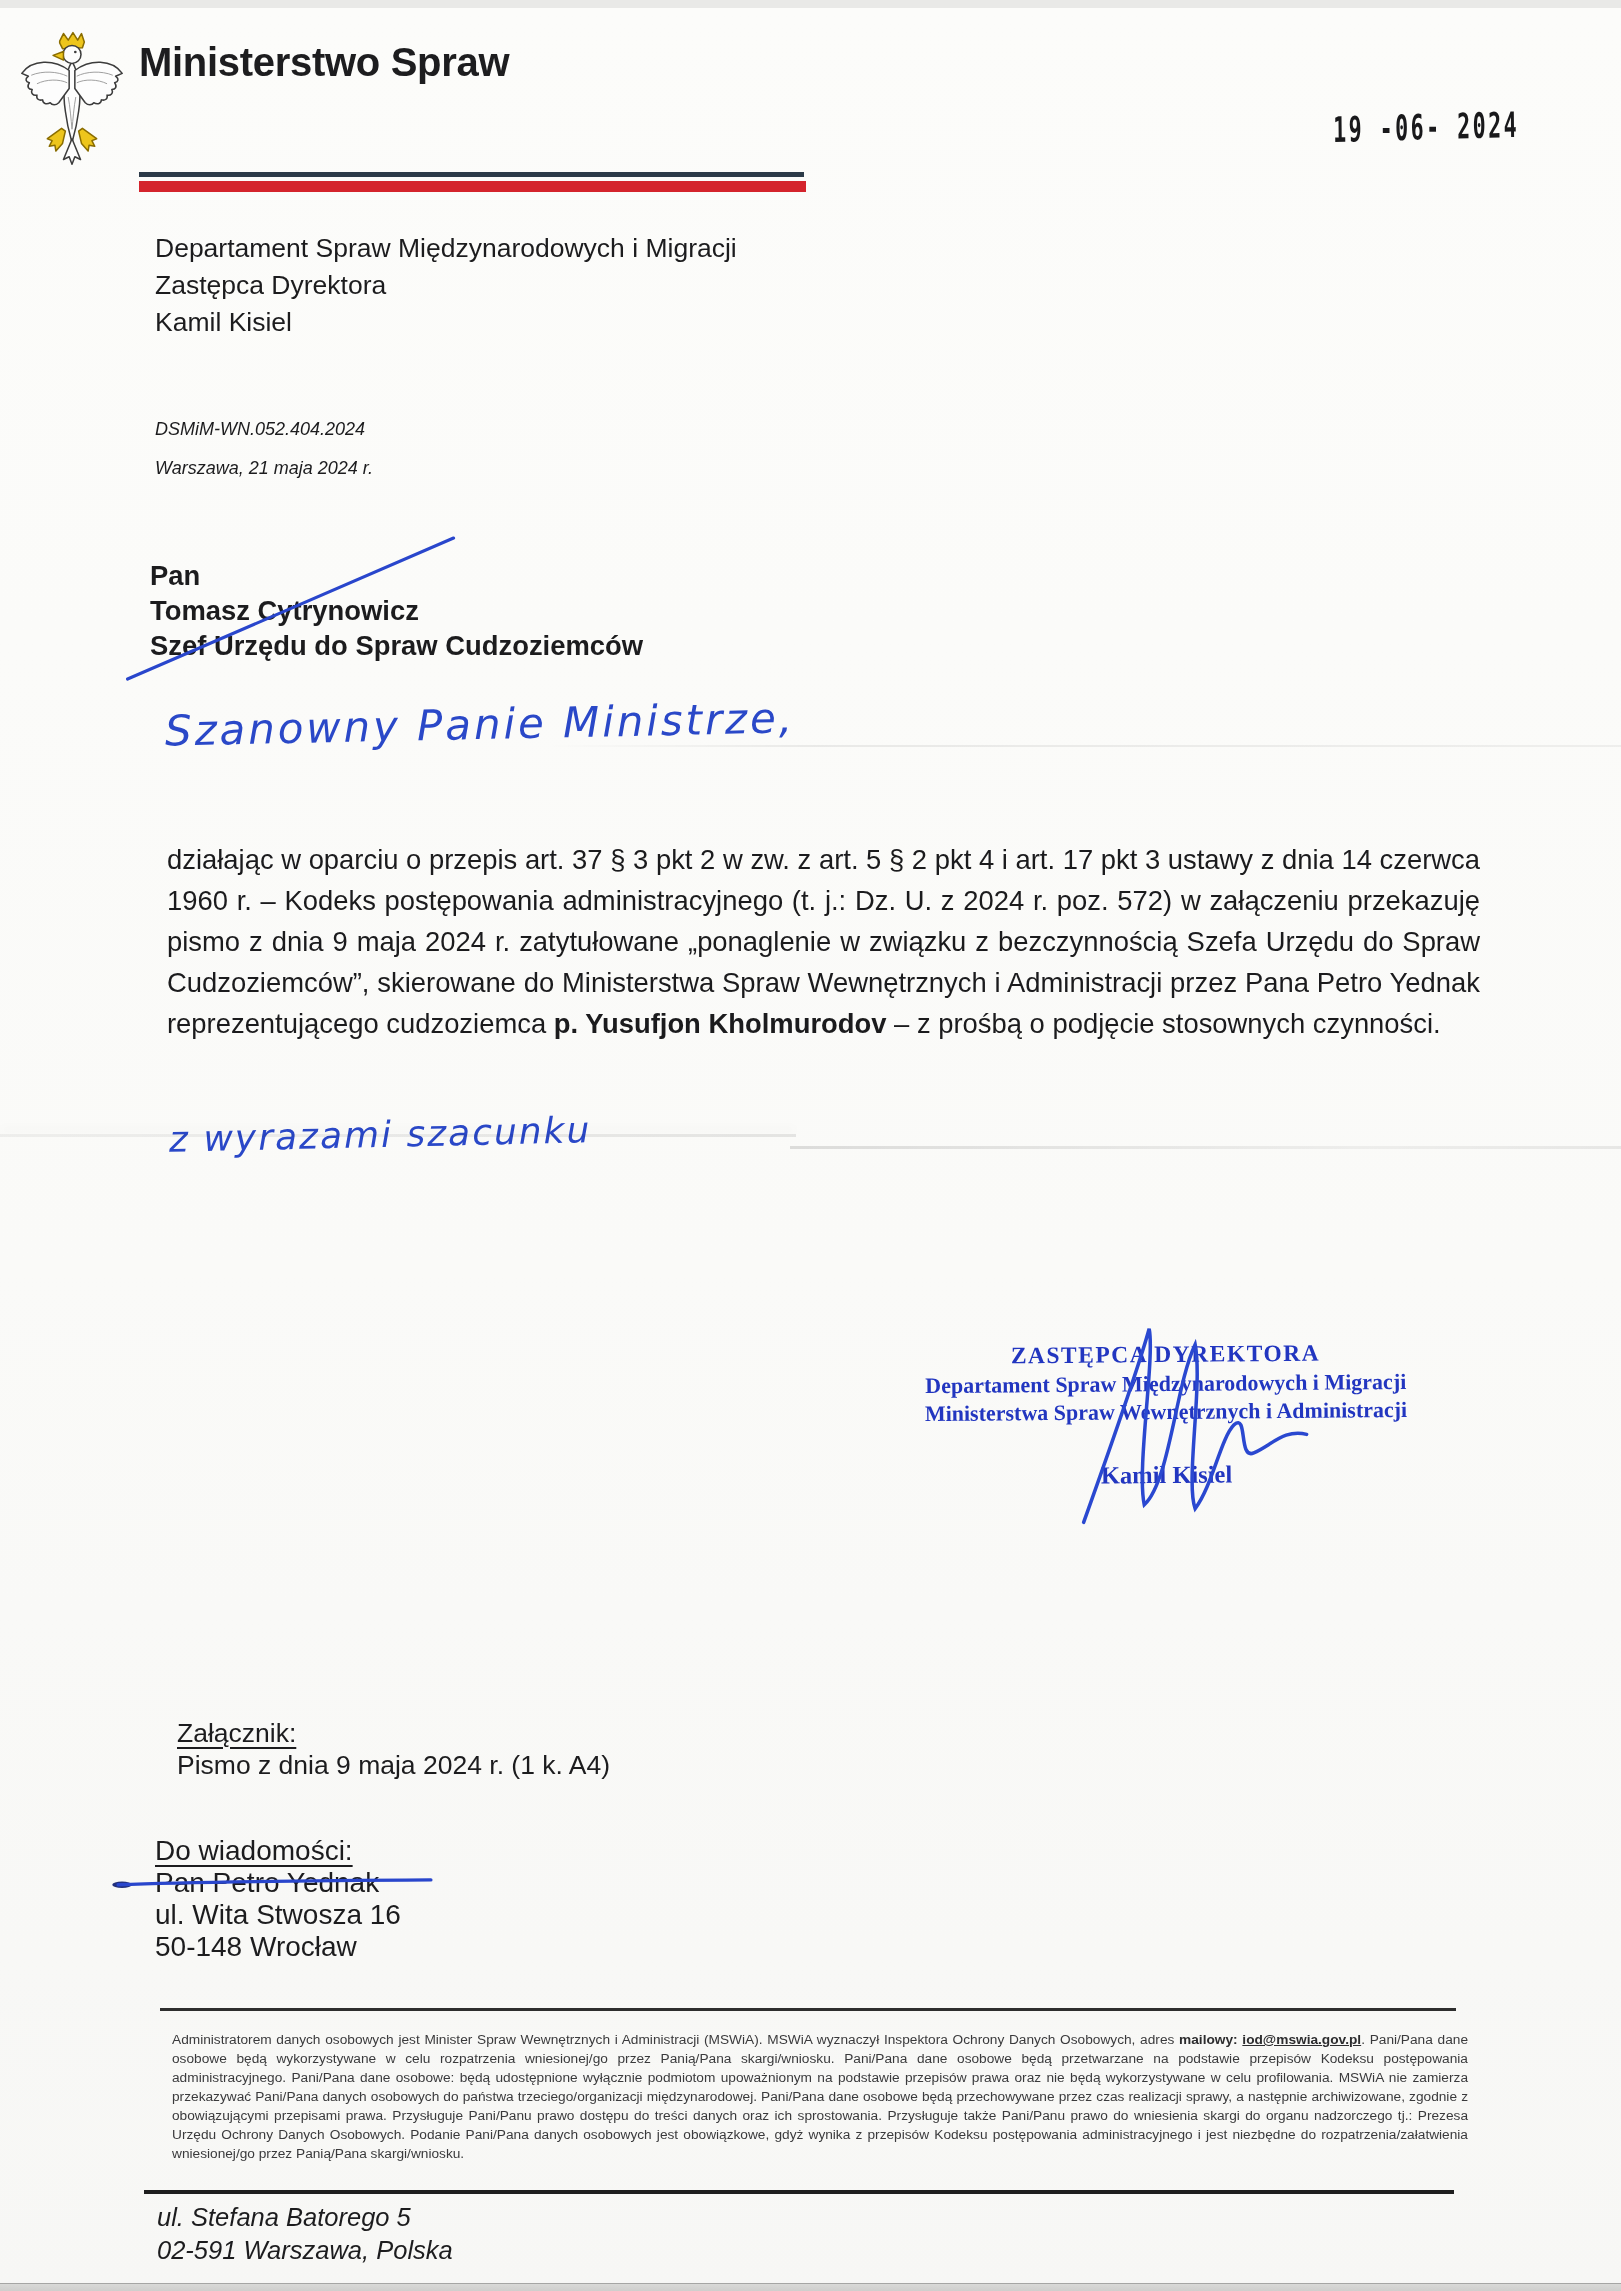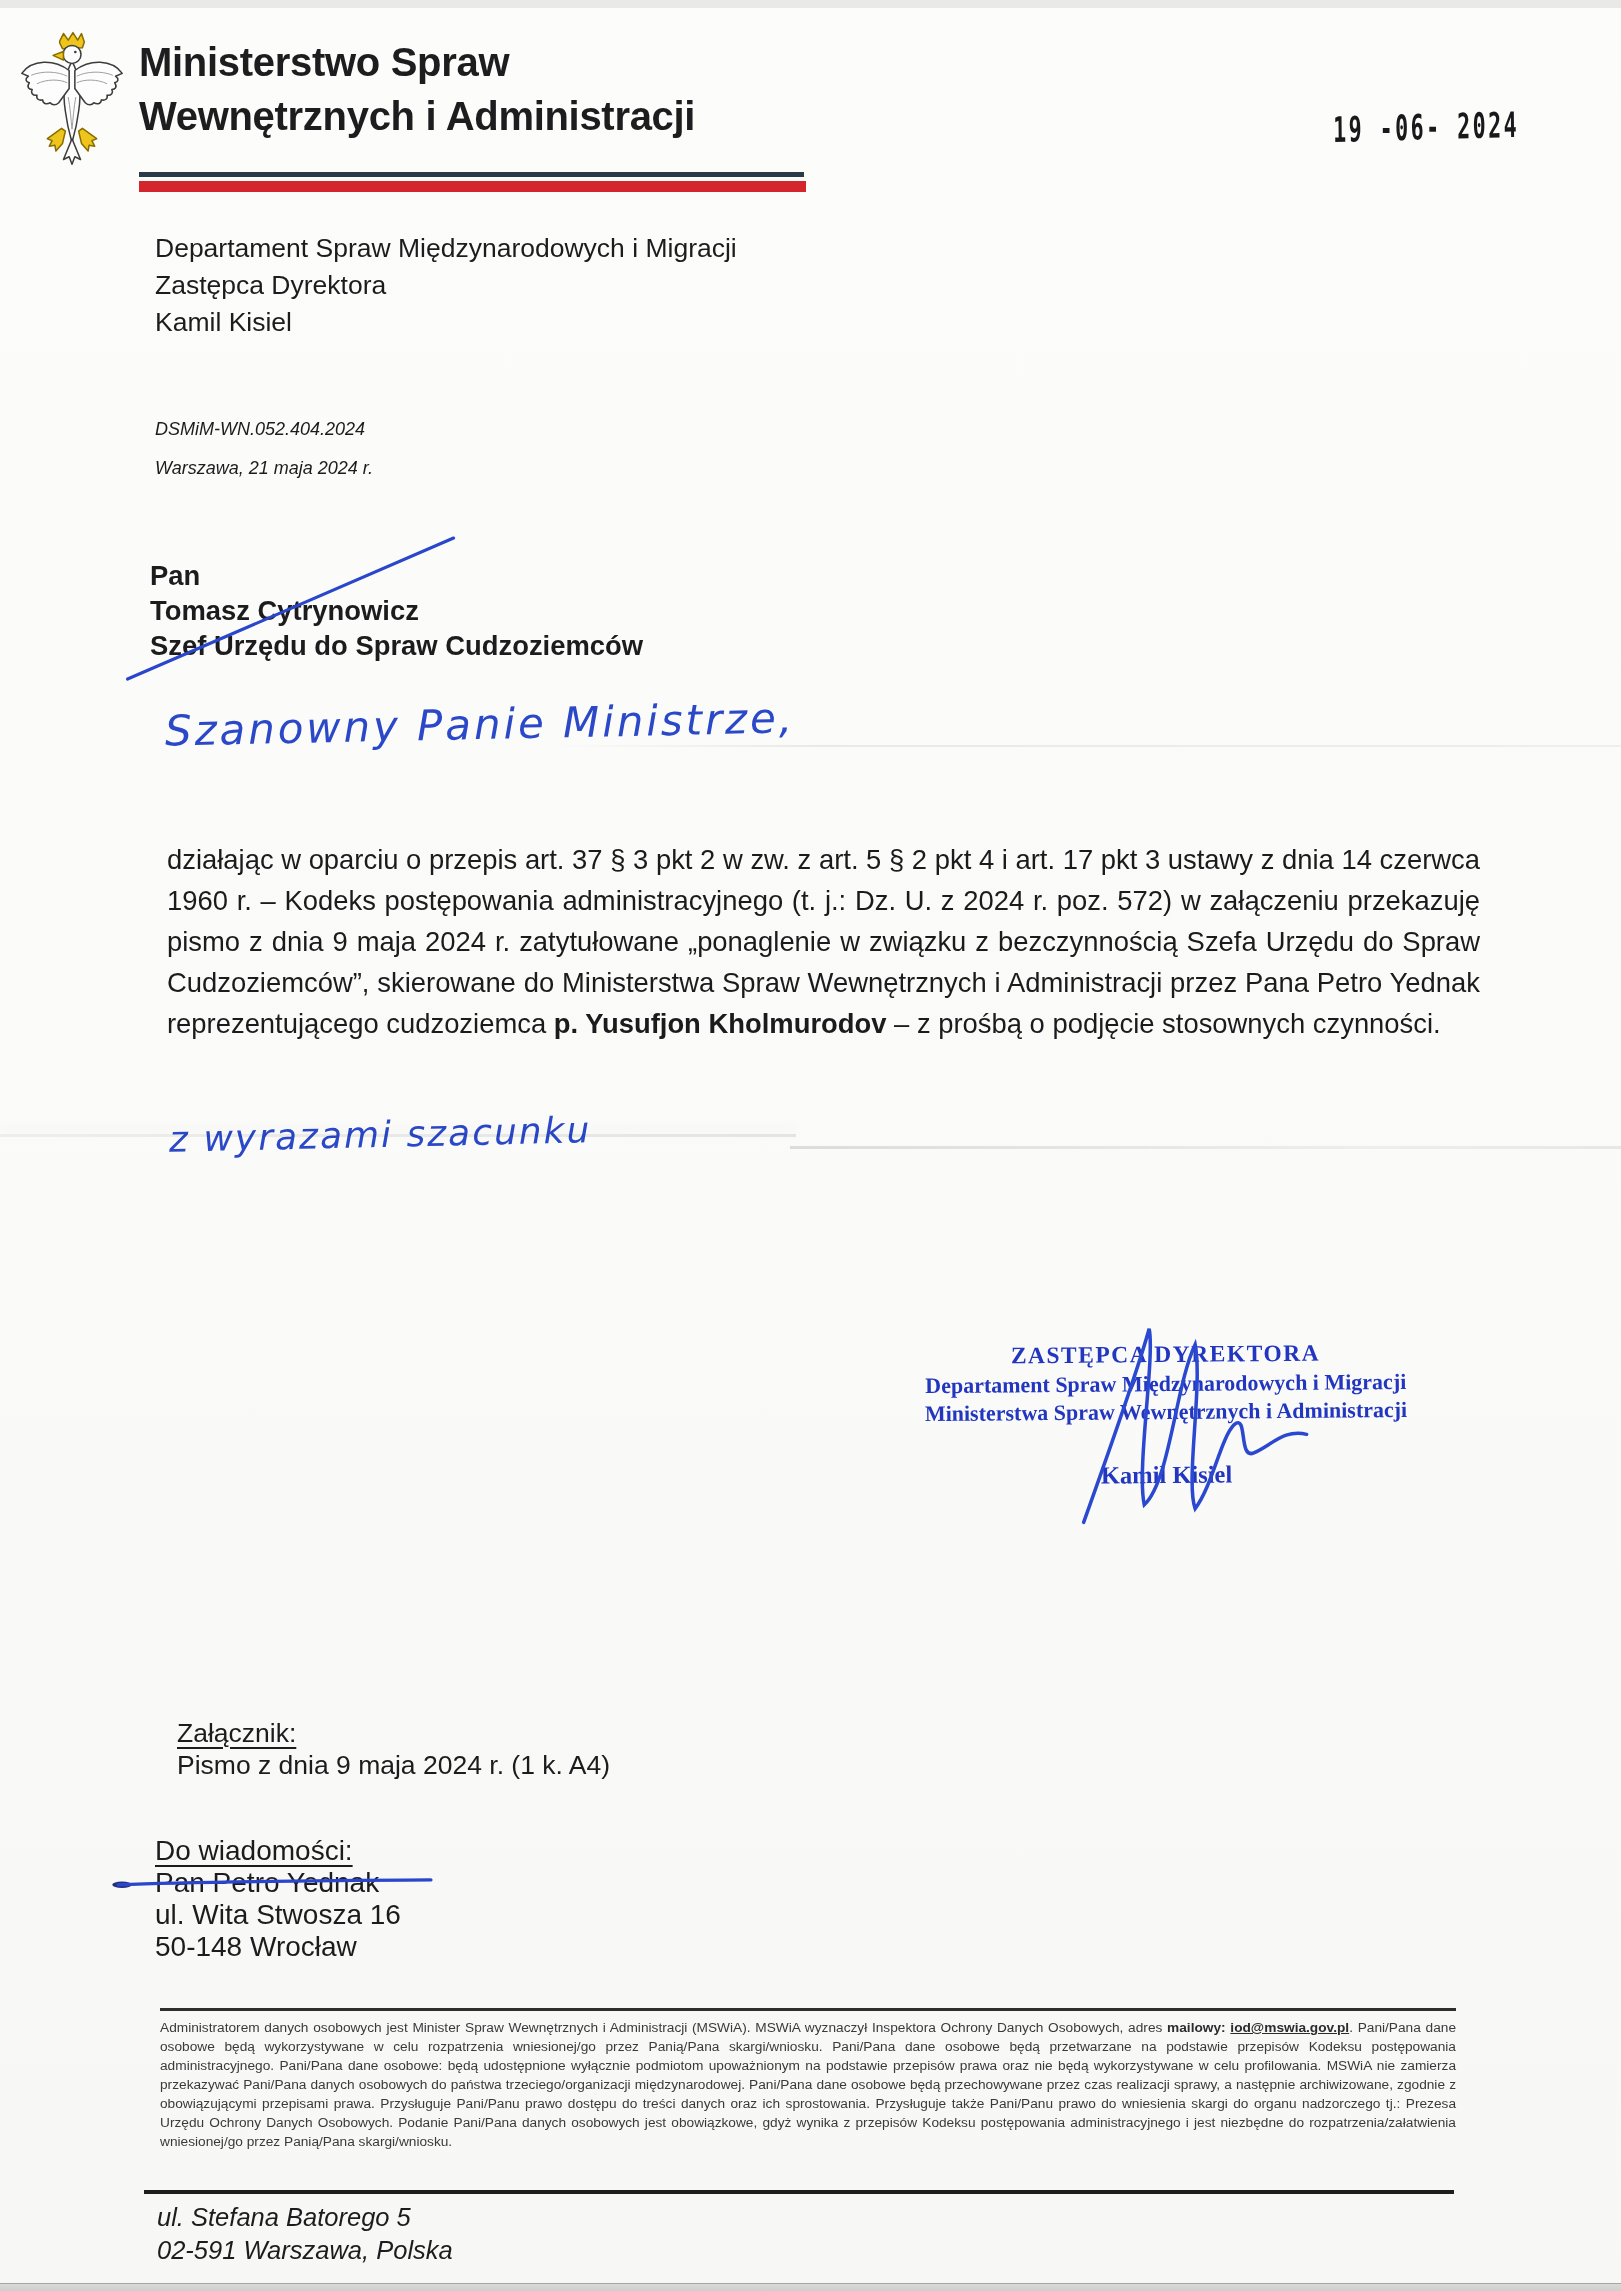--- a/index.html
+++ b/index.html
@@ -77,21 +77,21 @@
 
   
   .attachment { left: 155px; top: 1709px; font-size: 26.5px; line-height: 32px; margin-left: 22px; }
   .cc         { left: 155px; top: 1827px; font-size: 28px; line-height: 32px; }
   .u-label { text-decoration: underline; text-underline-offset: 4.9px; text-decoration-thickness: 2px; }
   .pen-underline { left: 110px; top: 1866px; width: 328px; height: 17.6px; }
 
   
   .privacy-rule { left: 160px; top: 2000px; width: 1296px; height: 2.9px; background: #2e2e2e; }
   .privacy {
-    left: 160px; top: 2010px; width: 1296px; margin: 0;
+    left: 160px; top: 2010px; width: 1296px; margin: 12px;
     font-size: 13.7px; line-height: 19px;
     text-align: justify; color: #3a3a3c;
   }
   .privacy b { font-weight: 700; color: #2c2c2e; }
   .privacy .email { font-weight: 700; text-decoration: underline; color: #2c2c2e; }
 
   
   .footer-rule { left: 144px; top: 2182px; width: 1310px; height: 3.9px; background: #1e1e1e; }
   .footer { left: 157px; top: 2193px; font-size: 25.5px; line-height: 33px; font-style: italic; }
   .bottom-edge {
@@ -133,21 +133,20 @@
         <path d="M62 55 C 70 51, 84 51, 94 56"></path>
         <path d="M53 70 C 55 80, 56 94, 57 104"></path>
         <path d="M61 70 C 59 80, 58 94, 57 104"></path>
       </g>
       <circle cx="60.5" cy="22.5" r="1.4" fill="#3c3c3c"></circle>
     </svg>
   </div>
 
   <div class="abs ministry">
     <div>Ministerstwo Spraw</div>
-    <div>Wewnętrznych i Administracji</div>
   </div>
   <div class="abs rule-navy"></div>
   <div class="abs rule-red"></div>
 
   <div class="abs date-stamp">19 -06- 2024</div>
 
   <div class="abs sender">
     <div>Departament Spraw Międzynarodowych i Migracji</div>
     <div>Zastępca Dyrektora</div>
     <div>Kamil Kisiel</div>

